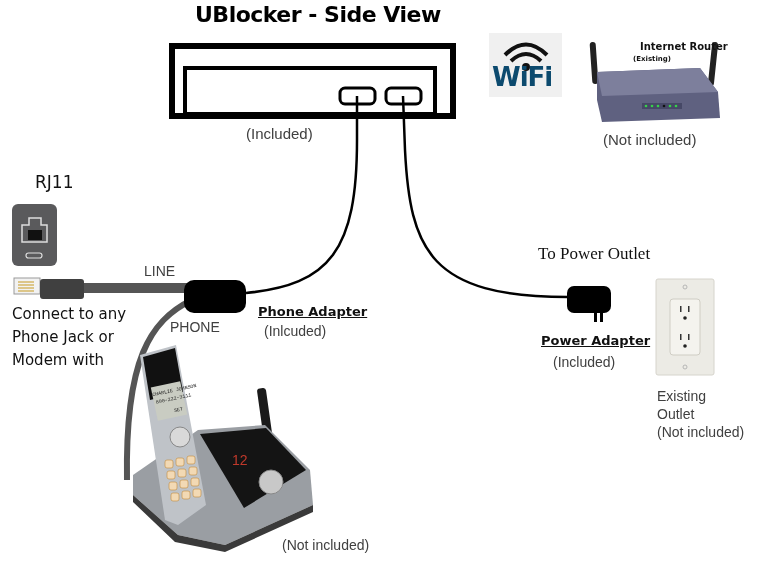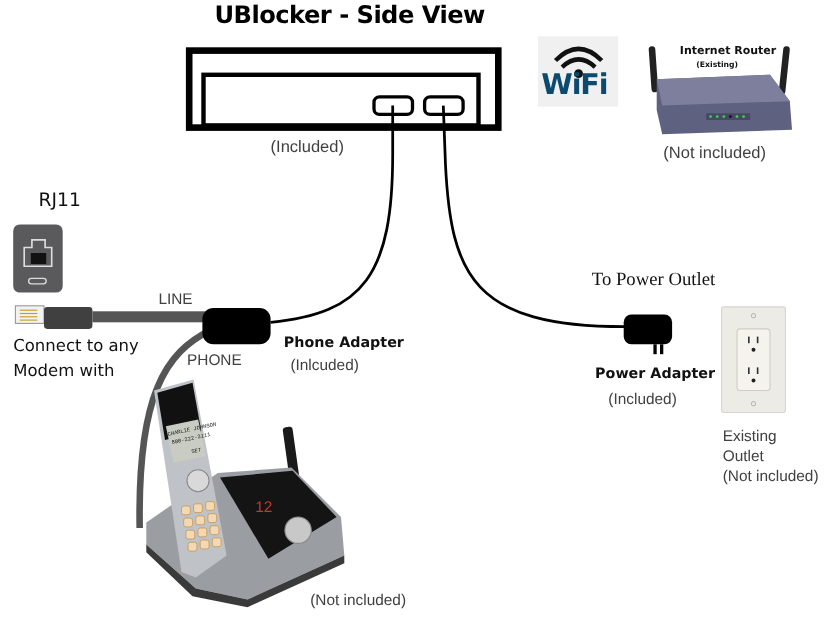--- a/index.html
+++ b/index.html
@@ -1,20 +1,20 @@
 <!DOCTYPE html>
 <html><head>
 <meta charset="utf-8">
 <style>
   html, body { margin:0; padding:0; background:#ffffff; }
   body { width:764px; height:568px; position:relative; overflow:hidden; font-family:"Liberation Sans", sans-serif; color:#111; }
   .abs { position:absolute; }
   .title { left:195px; top:2px; font-family:"DejaVu Sans", sans-serif; font-weight:bold; font-size:22px; letter-spacing:-0.5px; color:#000;text-align:right; }
   .lbl { font-size:15px; color:#404040; white-space:nowrap; }
-  .blbl { font-family:"DejaVu Sans", sans-serif; font-weight:bold; font-size:13px; color:#111; white-space:nowrap; }
+  .blbl { font-family:"DejaVu Sans", sans-serif; font-weight:bold; font-size:13px; color:#111; white-space:nowrap;text-decoration:underline; }
   .hdr { font-family:"DejaVu Sans", sans-serif; font-size:17px; color:#111; white-space:nowrap;margin-left:20px; }
   .connect { font-family:"DejaVu Sans", sans-serif; font-size:15px; line-height:23px; color:#111; }
   svg { position:absolute; left:0; top:0; }
 </style>
 </head>
 <body>
 
 <svg width="764" height="568" viewBox="0 0 764 568">
 
   <g>
@@ -119,27 +119,28 @@
     </g>
   </g>
 </svg>
 
 <div class="abs title">UBlocker - Side View</div>
 
 <div class="abs lbl" style="left:246px; top:125px;">(Included)</div>
 
 <div class="abs" style="left:492px; top:62px; font-family:'DejaVu Sans', sans-serif; font-weight:bold; font-size:26px; letter-spacing:-1px; color:#0c4a6e;">WiFi</div>
 
-<div class="abs" style="left:618px; top:41px; font-family:'DejaVu Sans', sans-serif; font-weight:bold; font-size:10px; color:#111; white-space:nowrap;">Internet Router</div>
+<div class="abs" style="left:640px; top:41px; font-family:'DejaVu Sans', sans-serif; font-weight:bold; font-size:10px; color:#111; white-space:nowrap;">Internet Router</div>
 <div class="abs" style="left:633px; top:55px; font-family:'DejaVu Sans', sans-serif; font-weight:bold; font-size:7px; color:#111; white-space:nowrap;">(Existing)</div>
 <div class="abs lbl" style="left:603px; top:131px;">(Not included)</div>
 
 <div class="abs hdr" style="left:15px; top:172px;">RJ11</div>
 <div class="abs connect" style="left:12px; top:303px;">
   <div>Connect to any</div>
+  <div>Phone Jack or</div>
   <div>Modem with</div>
 </div>
 
 <div class="abs lbl" style="left:144px; top:263px; font-size:14px;">LINE</div>
 <div class="abs lbl" style="left:170px; top:319px; font-size:14px;">PHONE</div>
 <div class="abs blbl" style="left:258px; top:304px;">Phone Adapter</div>
 <div class="abs lbl" style="left:264px; top:323px; font-size:14px;">(Inlcuded)</div>
 
 <div class="abs hdr" style="left:518px; top:244px;font-family:Liberation Serif, serif;">To Power Outlet</div>
 <div class="abs blbl" style="left:541px; top:333px;">Power Adapter</div>

